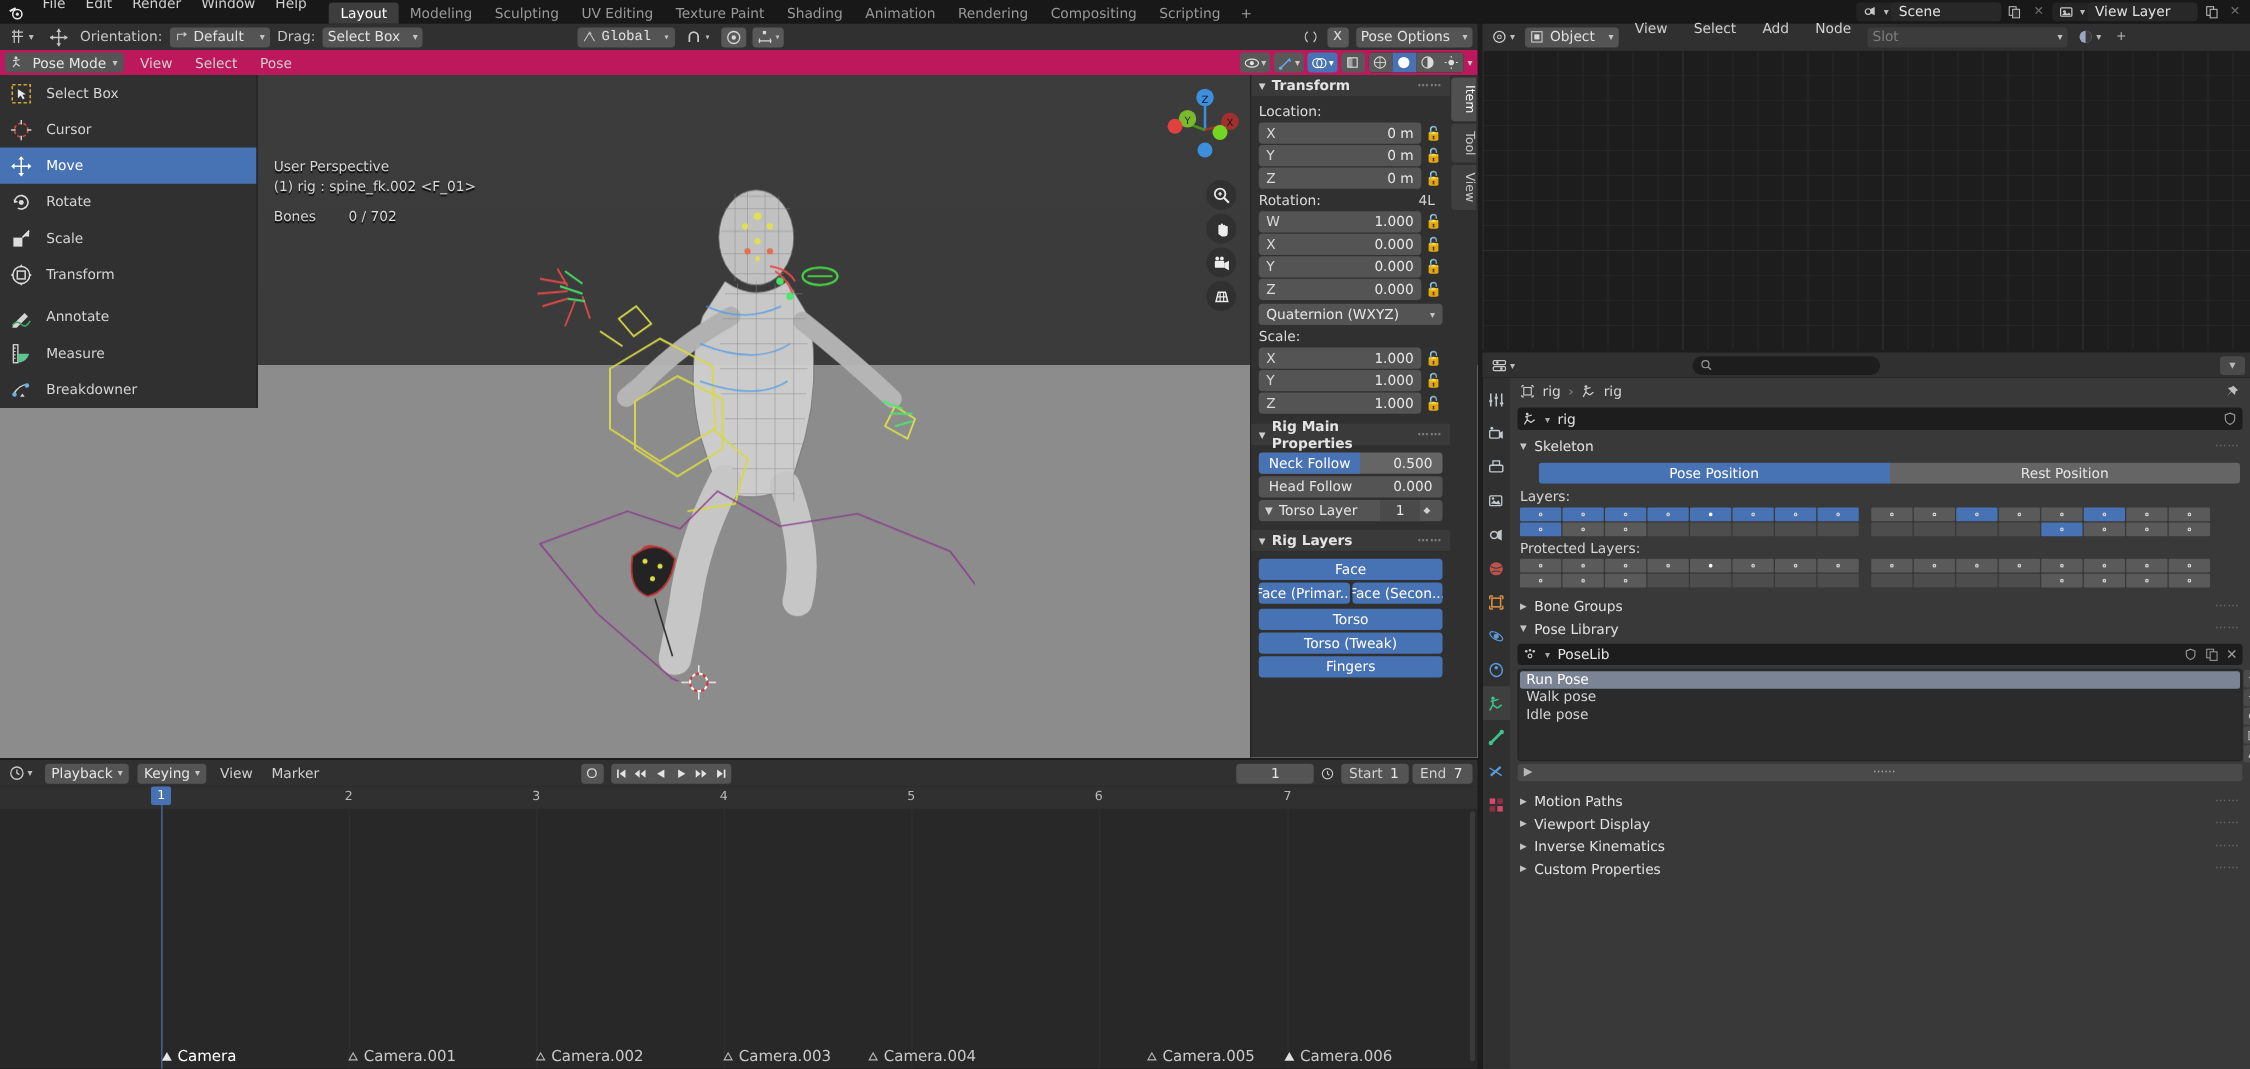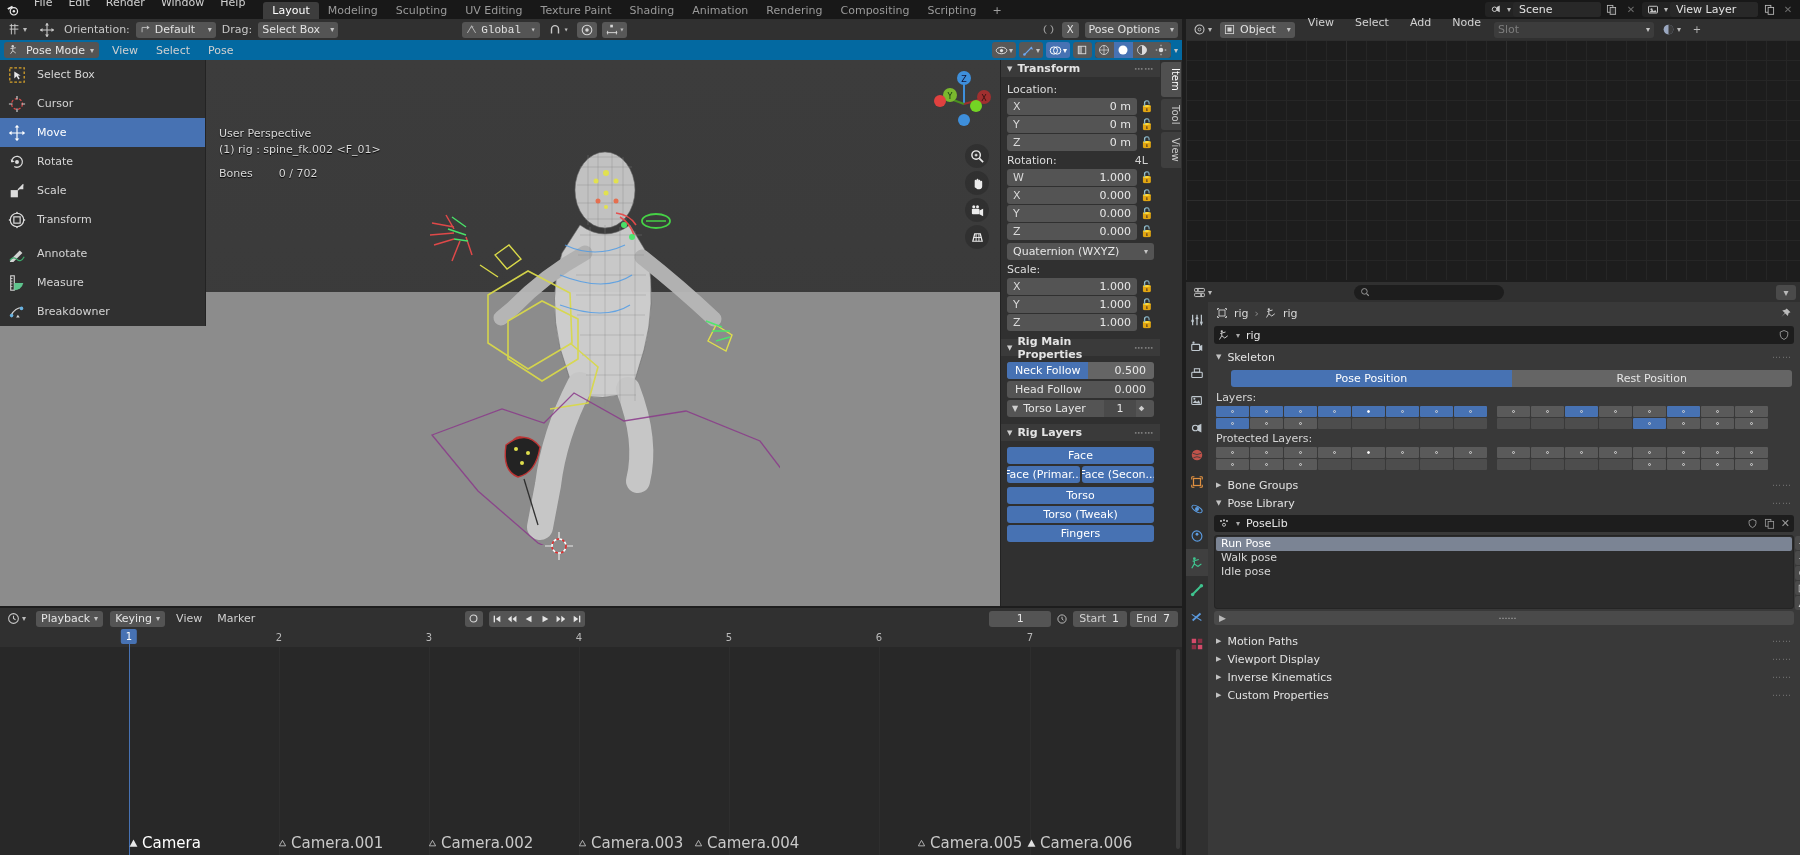--- a/index.html
+++ b/index.html
@@ -27,21 +27,21 @@
   .ts-icon-btn { display:flex; align-items:center; gap:2px; height:16px; padding:0 3px; color:#cfcfcf;}
   .ts-label { color:#c8c8c8; font-size:11px; }
   .dropdown { display:flex; align-items:center; height:16px; background:#545454; border-radius:3px; padding:0 4px; gap:4px; color:#e2e2e2; font-size:11px;}
   .dropdown .chev { color:#c6c6c6; font-size:8px; margin-left:auto; padding-left:6px;}
   .ts-right { margin-left:auto; display:flex; align-items:center; gap:4px; }
 
   
   .noderow { position:absolute; left:1186px; top:19px; width:614px; height:21px; background:#303030; display:flex; align-items:center; padding:0 4px; gap:5px;}
 
   
-  .vpheader { position:absolute; left:0; top:40px; width:1182px; height:20px; background:#0369a1; display:flex; align-items:center; padding:0 4px; gap:8px;}
+  .vpheader { position:absolute; left:0; top:40px; width:1182px; height:20px; background:#be185d; display:flex; align-items:center; padding:0 4px; gap:8px;}
   .mode-dd { display:flex; align-items:center; height:16px; background:#545454; border-radius:3px; padding:0 5px; gap:5px; font-size:11px; }
   .vp-menu { font-size:11px; color:#d0d0d0; padding:0 5px;}
   .vp-right { margin-left:auto; display:flex; align-items:center; gap:3px;}
   .toggle-group { display:flex; background:#303030; border-radius:3px; overflow:hidden; }
   .tg-btn { width:19px; height:16px; display:flex; align-items:center; justify-content:center; background:#585858; color:#dcdcdc;}
   .tg-btn.on { background:#4772b3; color:#fff; }
   .icon-chev { display:flex; align-items:center; gap:1px; height:16px; background:#585858; border-radius:3px; padding:0 3px;}
 
   
   .viewport { position:absolute; left:0; top:60px; width:1182px; height:546px; overflow:hidden; background:#3b3b3b;}
@@ -111,21 +111,21 @@
   .se-field { display:flex; align-items:center; height:16px; background:#545454; border-radius:3px; font-size:11px;}
   .se-field .lb { padding:0 6px; color:#d2d2d2;}
   .se-field .vv { padding:0 8px 0 0; }
   .timeline { position:absolute; left:0; top:629px; width:1182px; height:226px; background:#282828; overflow:hidden;}
   .tl-ruler { position:absolute; left:0; top:0; width:1182px; height:18px; background:#303030;}
   .tick { position:absolute; top:3px; font-size:10px; color:#b9b9b9; transform:translateX(-50%);}
   .gridline { position:absolute; top:18px; width:1px; height:208px; background:#2e2e2e;}
   .playhead { position:absolute; top:0; width:1px; height:226px; background:#4772b3;}
   .playhead-lbl { position:absolute; top:0; height:15px; line-height:15px; background:#4772b3; color:#fff;
                   font-size:10px; padding:0 5px; border-radius:2px; transform:translateX(-50%);}
-  .marker { position:absolute; bottom:3px; display:flex; align-items:center; gap:3px; font-size:15px; color:#c9c9c9;}
+  .marker { position:absolute; bottom:3px; display:flex; align-items:center; gap:3px; font-size:12px; color:#c9c9c9;}
   .marker.sel { color:#fff; }
   .tl-scrollbar { position:absolute; right:2px; top:20px; width:4px; height:200px; background:#3a3a3a; border-radius:2px;}
 
   
   .nodearea { position:absolute; left:1186px; top:40px; width:614px; height:240px; background:#1d1d1d;
     background-image:linear-gradient(#262626 1px, transparent 1px), linear-gradient(90deg,#262626 1px, transparent 1px);
     background-size:20px 20px;}
   .nodearea::after { content:""; position:absolute; inset:0;
     background-image:linear-gradient(#2d2d2d 1px, transparent 1px), linear-gradient(90deg,#2d2d2d 1px, transparent 1px);
     background-size:160px 160px;}

